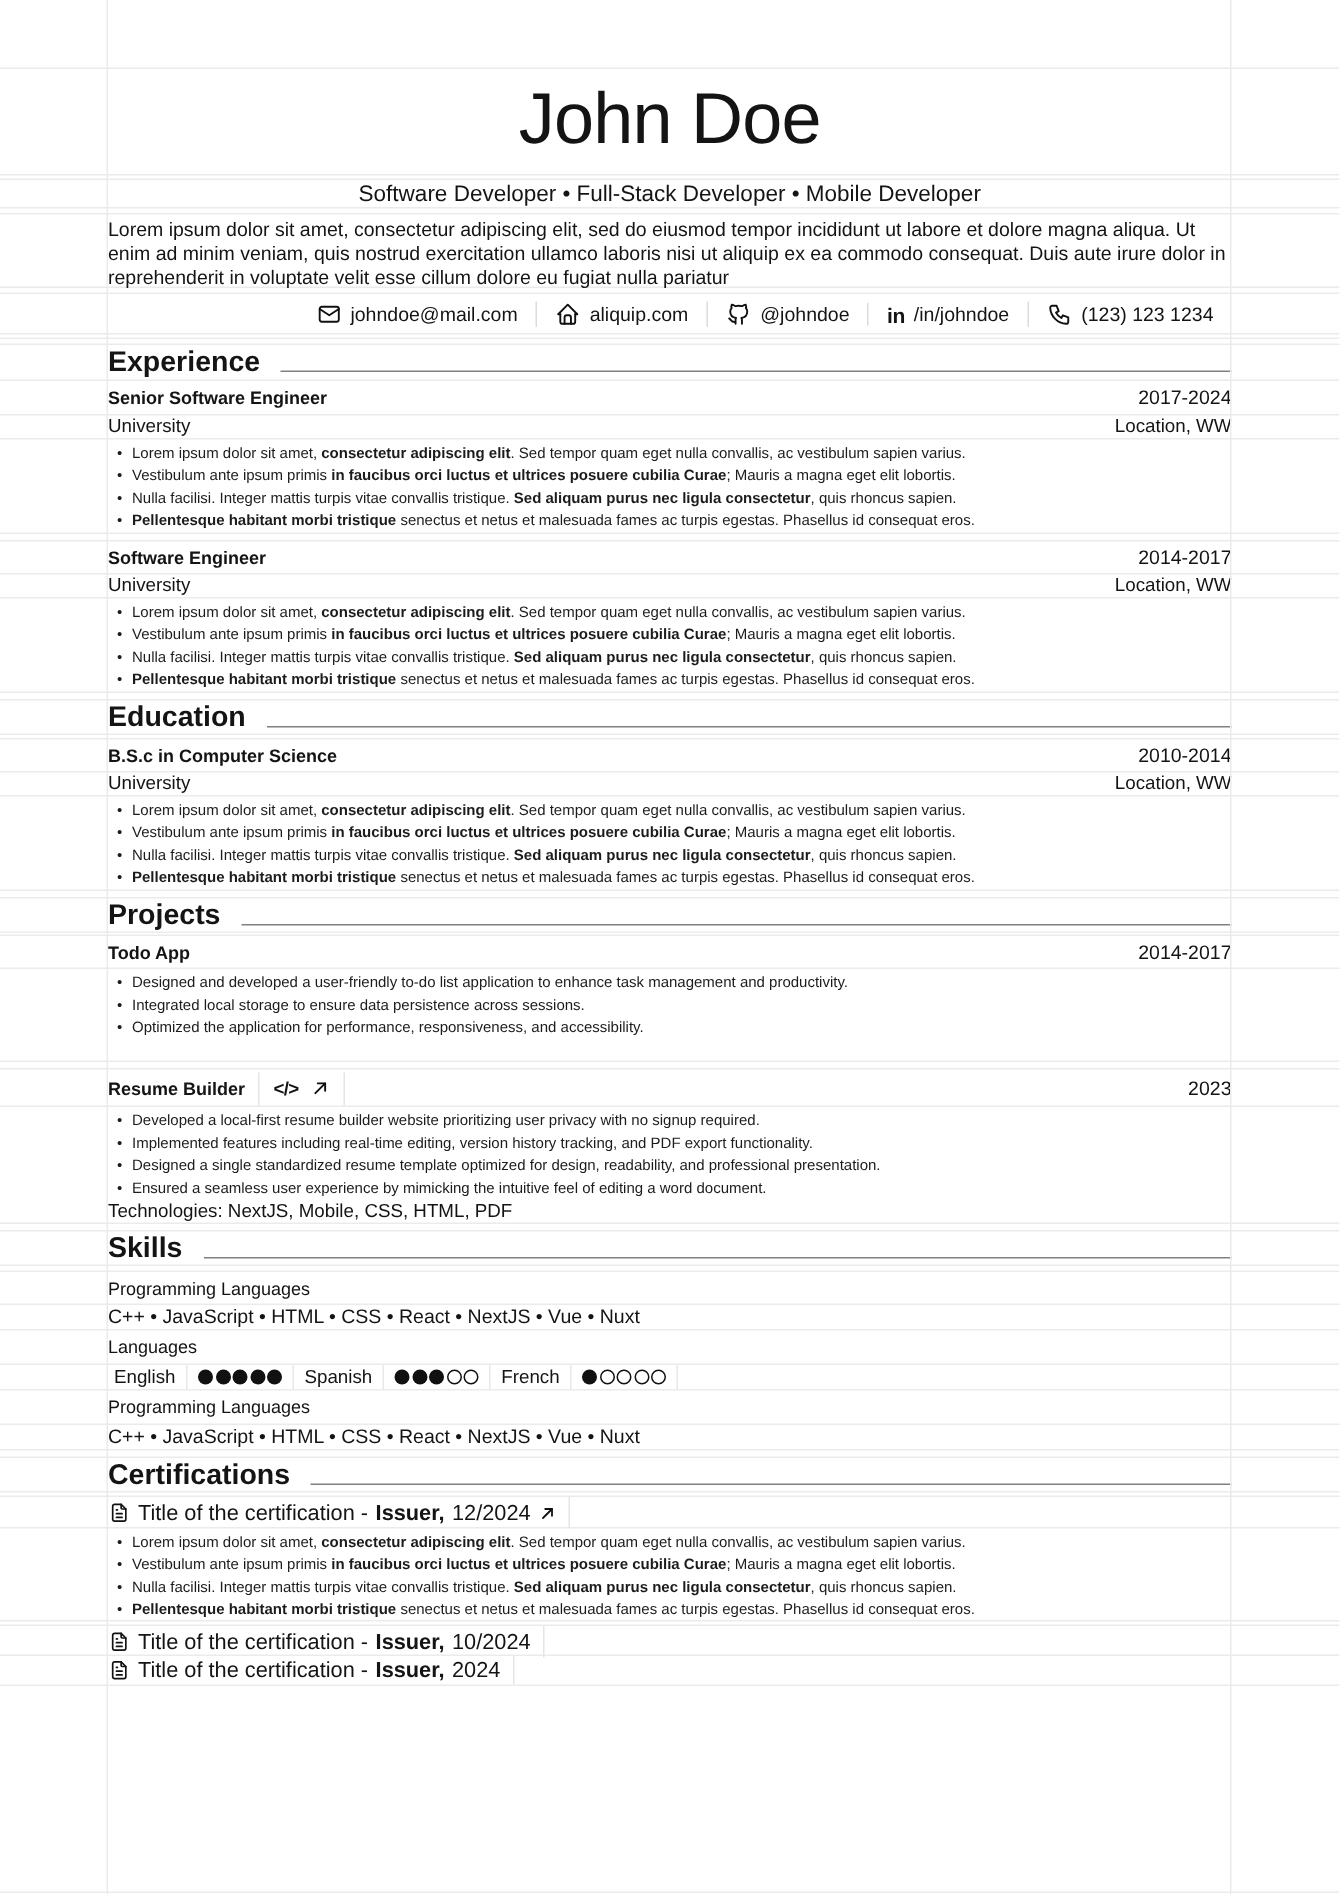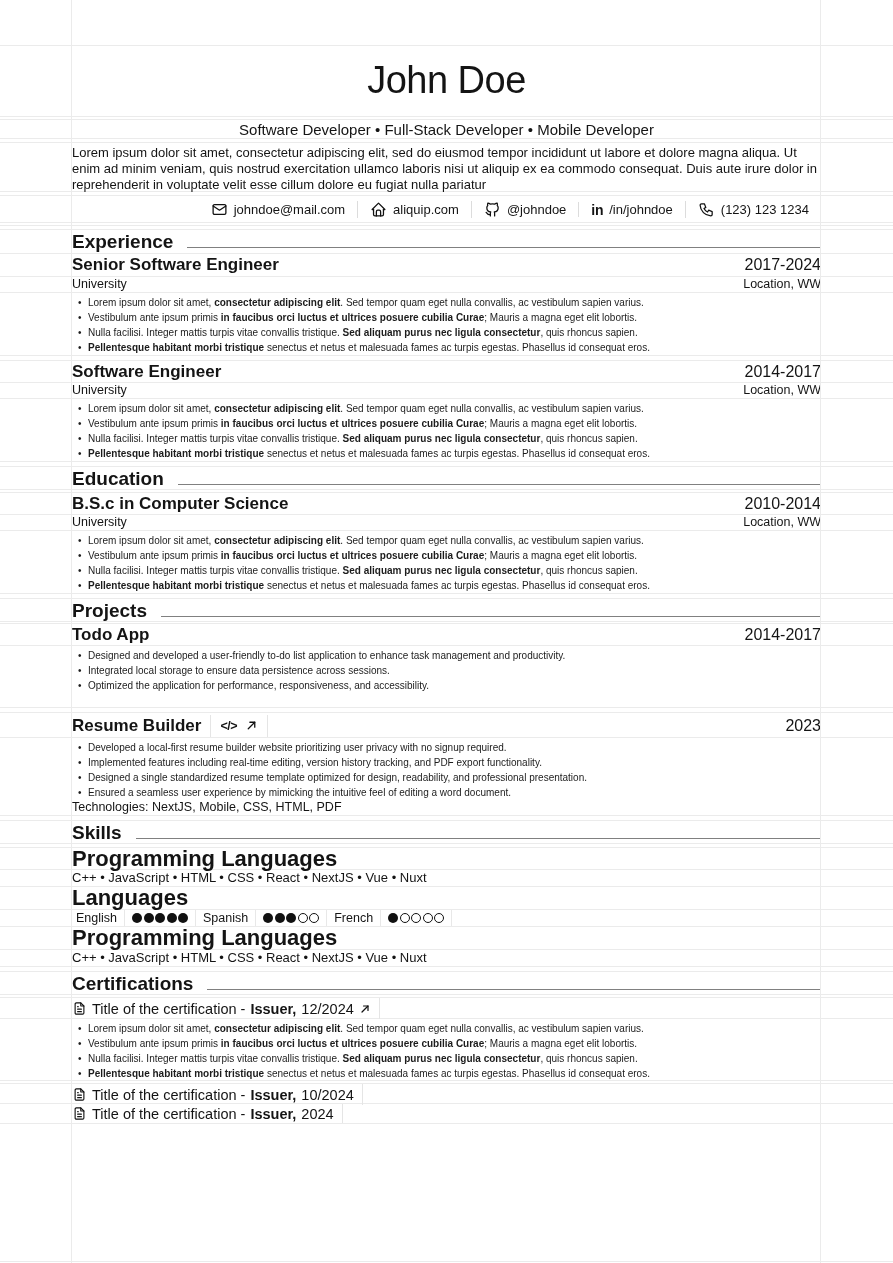--- a/index.html
+++ b/index.html
@@ -20,57 +20,57 @@
   .gap2{margin-top:2px}
   .gap4{margin-top:4px}
   .gap1{margin-top:1px}
   .inner{padding:0 72px}
   .center{text-align:center}
   .split{display:flex;justify-content:space-between;align-items:baseline}
   b{font-weight:700}
 
   .spacer-top{height:46px}
   .name-row{height:71px}
-  .name-row h1{margin:0;font-size:38px;font-weight:500;line-height:68px;letter-spacing:-0.5px}
+  .name-row h1{margin:0;font-size:48px;font-weight:500;line-height:68px;letter-spacing:-0.5px}
   .subtitle-row{height:20px;font-size:15px;line-height:19px}
   .summary-row{height:50px}
   .summary-row p{margin:0;font-size:13px;line-height:15.8px;padding-top:2px}
   .contact-row{height:28px}
   .contacts{display:flex;justify-content:flex-end;align-items:center;height:27px}
   .contact{display:inline-flex;align-items:center;gap:6px;padding:0 12px;font-size:13px}
   .contact + .contact{border-left:1px solid #dcdcdc}
   .contact svg{display:block}
   .li-glyph{font-weight:800;font-size:14px;line-height:1;letter-spacing:-0.3px}
   .minispacer{height:5px}
 
   .heading-row{height:24px}
   .heading{display:flex;height:23px;align-items:center}
   .heading h2{margin:0;font-size:19px;font-weight:600;line-height:23px}
   .rule{flex:1;border-bottom:1.6px solid #808080;align-self:flex-end;margin-bottom:5px;margin-left:14px}
 
   .title-row{height:23px}
   .title-row .inner{line-height:22px}
-  .entry-title{font-size:17px;font-weight:600}
-  .entry-date{font-size:16px}
+  .entry-title{font-size:12px;font-weight:600}
+  .entry-date{font-size:13px}
   .meta-row{height:16px;font-size:12.5px}
   .meta-row .inner{line-height:15px}
   .bullets-row{padding-top:2px;height:63px}
   .bullets-row.h62{height:62px}
   ul.bullets{margin:0;padding:0;list-style:none}
   ul.bullets li{font-size:10px;line-height:15.1px;padding-left:16px;position:relative;color:#1c1c1c}
   ul.bullets li::before{content:"•";position:absolute;left:6px}
   .tech-row{height:16px;font-size:12.5px}
   .tech-row .inner{line-height:15px}
 
   .title-with-icons{display:inline-flex;align-items:center}
   .icon-cell{display:inline-flex;align-items:center;gap:8px;border-left:1px solid #e5e5e5;border-right:1px solid #e5e5e5;padding:0 9px;margin-left:9px;height:22px}
   .code-glyph{font-size:12.5px;font-weight:600;letter-spacing:-0.5px}
 
   .subhead-row{height:23px}
-  .subhead-row .inner{line-height:22px;font-size:22px;font-weight:700}
+  .subhead-row .inner{line-height:22px;font-size:12px;font-weight:400}
   .skill-items-row{height:17px;font-size:13px}
   .skill-items-row .inner{line-height:16px}
   .langs-row{height:17px}
   .langs{display:flex;align-items:center;height:16px;font-size:12.5px}
   .lang-name{padding:0 7px;border-right:1px solid #e8e8e8;height:16px;line-height:16px}
   .lang-name:first-child{padding-left:4px}
   .lang-dots{display:flex;align-items:center;gap:1.5px;padding:0 7px;border-right:1px solid #e8e8e8;height:16px}
   .dot{width:10px;height:10px;border-radius:50%;box-sizing:border-box;display:inline-block}
   .dot.filled{background:#111}
   .dot.empty{border:1.6px solid #111}

